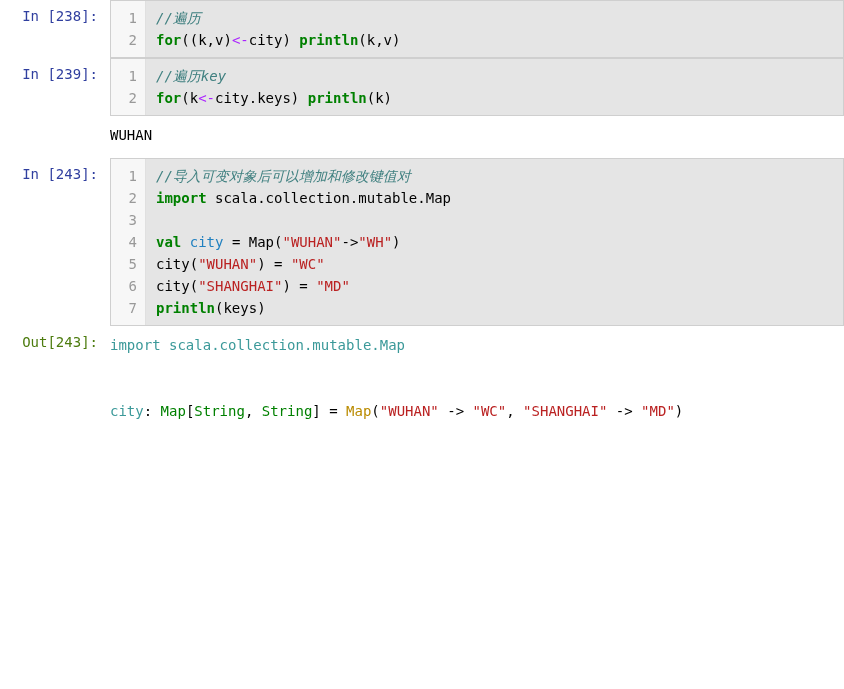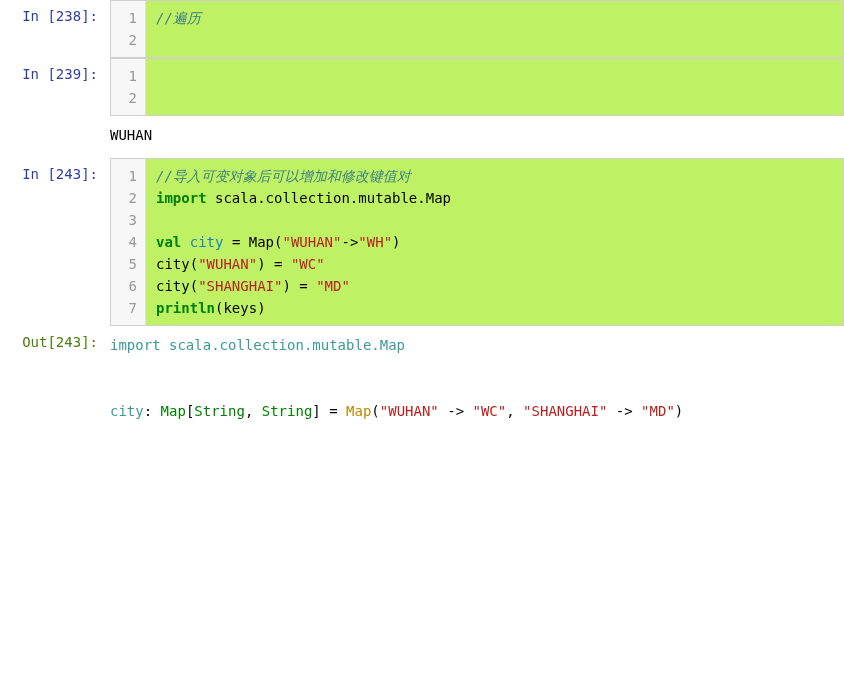--- a/index.html
+++ b/index.html
@@ -44,21 +44,21 @@
       padding: 6px 8px;
       text-align: right;
       color: #999;
       min-width: 35px;
     }
     .gutter div {
       line-height: 22px;
     }
     .code-area {
       padding: 6px 10px;
-      background: #bef264;
+      background: #e5e5e5;
       flex: 1;
     }
     .code-line {
       line-height: 22px;
       white-space: pre;
     }
     .output-area {
       padding: 8px 0 12px 0;
       font-family: "DejaVu Sans Mono", monospace;
       line-height: 22px;
@@ -85,33 +85,36 @@
     <div class="cell">
       <div class="prompt prompt-in">In [238]:</div>
       <div class="cell-content">
         <div class="code-box">
           <div class="gutter">
             <div>1</div>
             <div>2</div>
           </div>
           <div class="code-area">
             <div class="code-line"><span class="c-comment">//遍历</span></div>
+            <div class="code-line"><span class="c-keyword">for</span><span>((k,v)</span><span class="c-purple">&lt;-</span><span>city) </span><span class="c-keyword">println</span><span>(k,v)</span></div>
           </div>
         </div>
       </div>
     </div>
     <div class="cell">
       <div class="prompt prompt-in">In [239]:</div>
       <div class="cell-content">
         <div class="code-box">
           <div class="gutter">
             <div>1</div>
             <div>2</div>
           </div>
           <div class="code-area">
+            <div class="code-line"><span class="c-comment">//遍历key</span></div>
+            <div class="code-line"><span class="c-keyword">for</span><span>(k</span><span class="c-purple">&lt;-</span><span>city.keys) </span><span class="c-keyword">println</span><span>(k)</span></div>
           </div>
         </div>
       </div>
     </div>
     <div class="cell">
       <div class="prompt"></div>
       <div class="cell-content">
         <div class="output-area">
           <div>WUHAN</div>
         </div>

